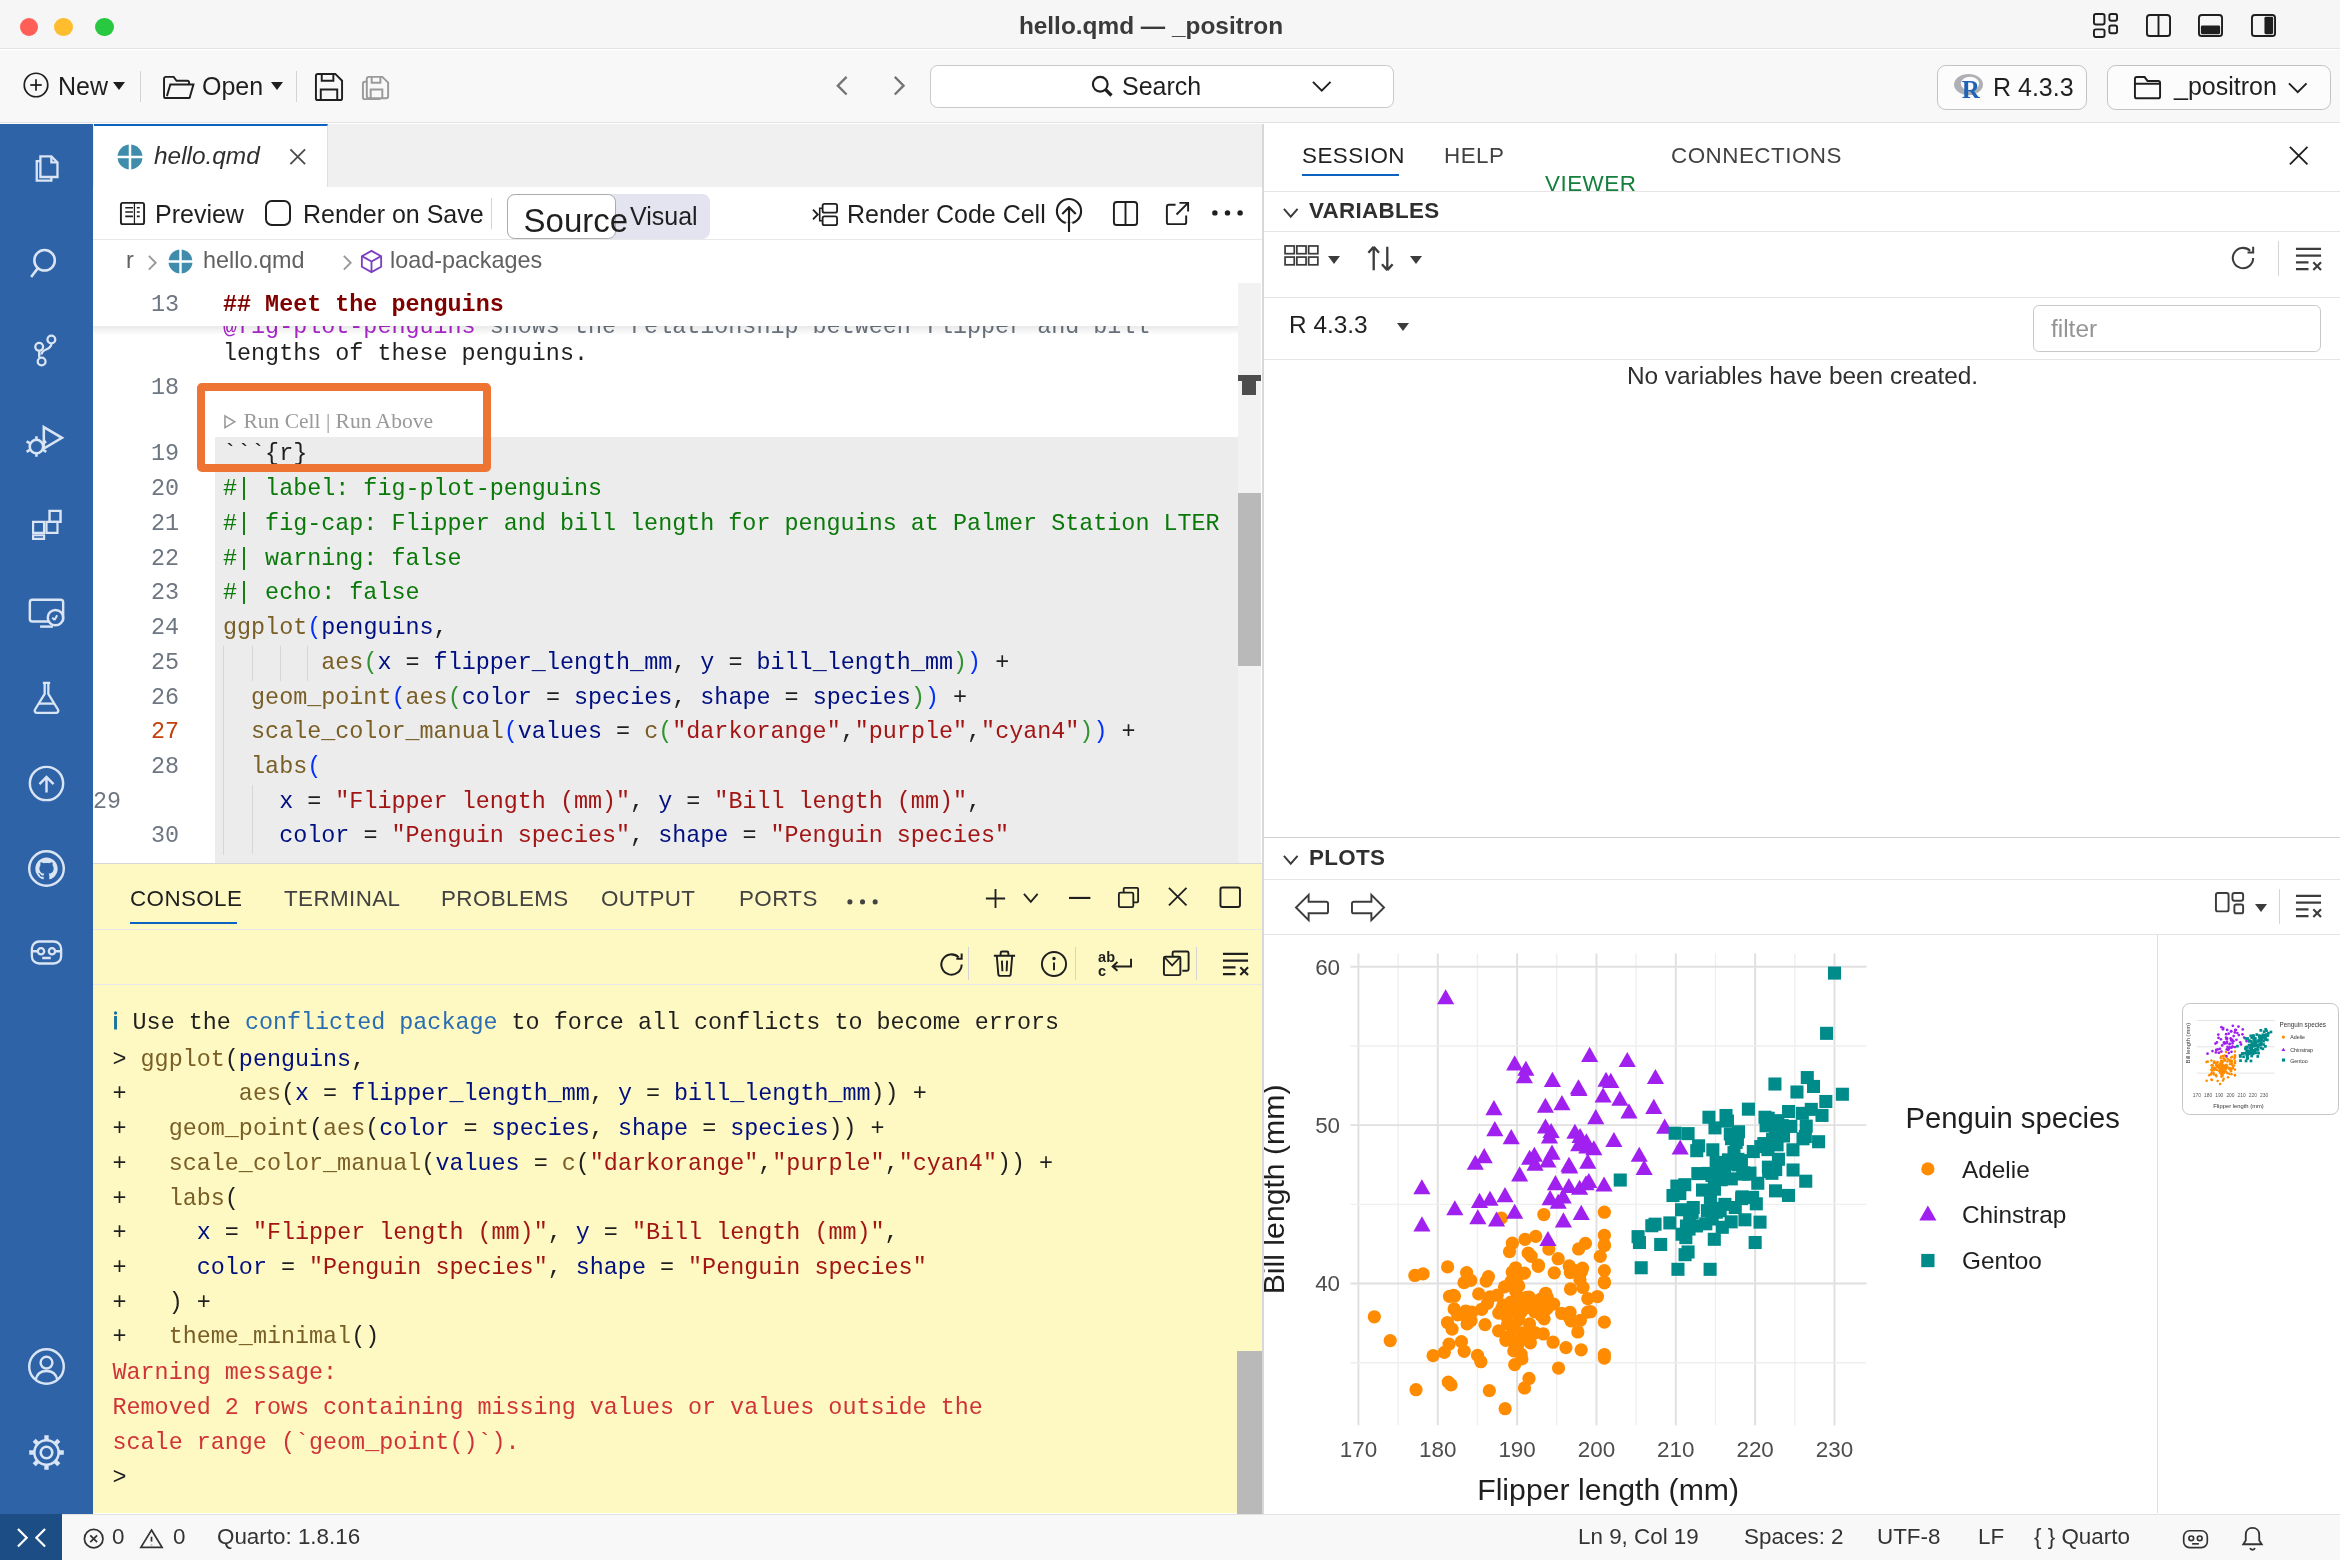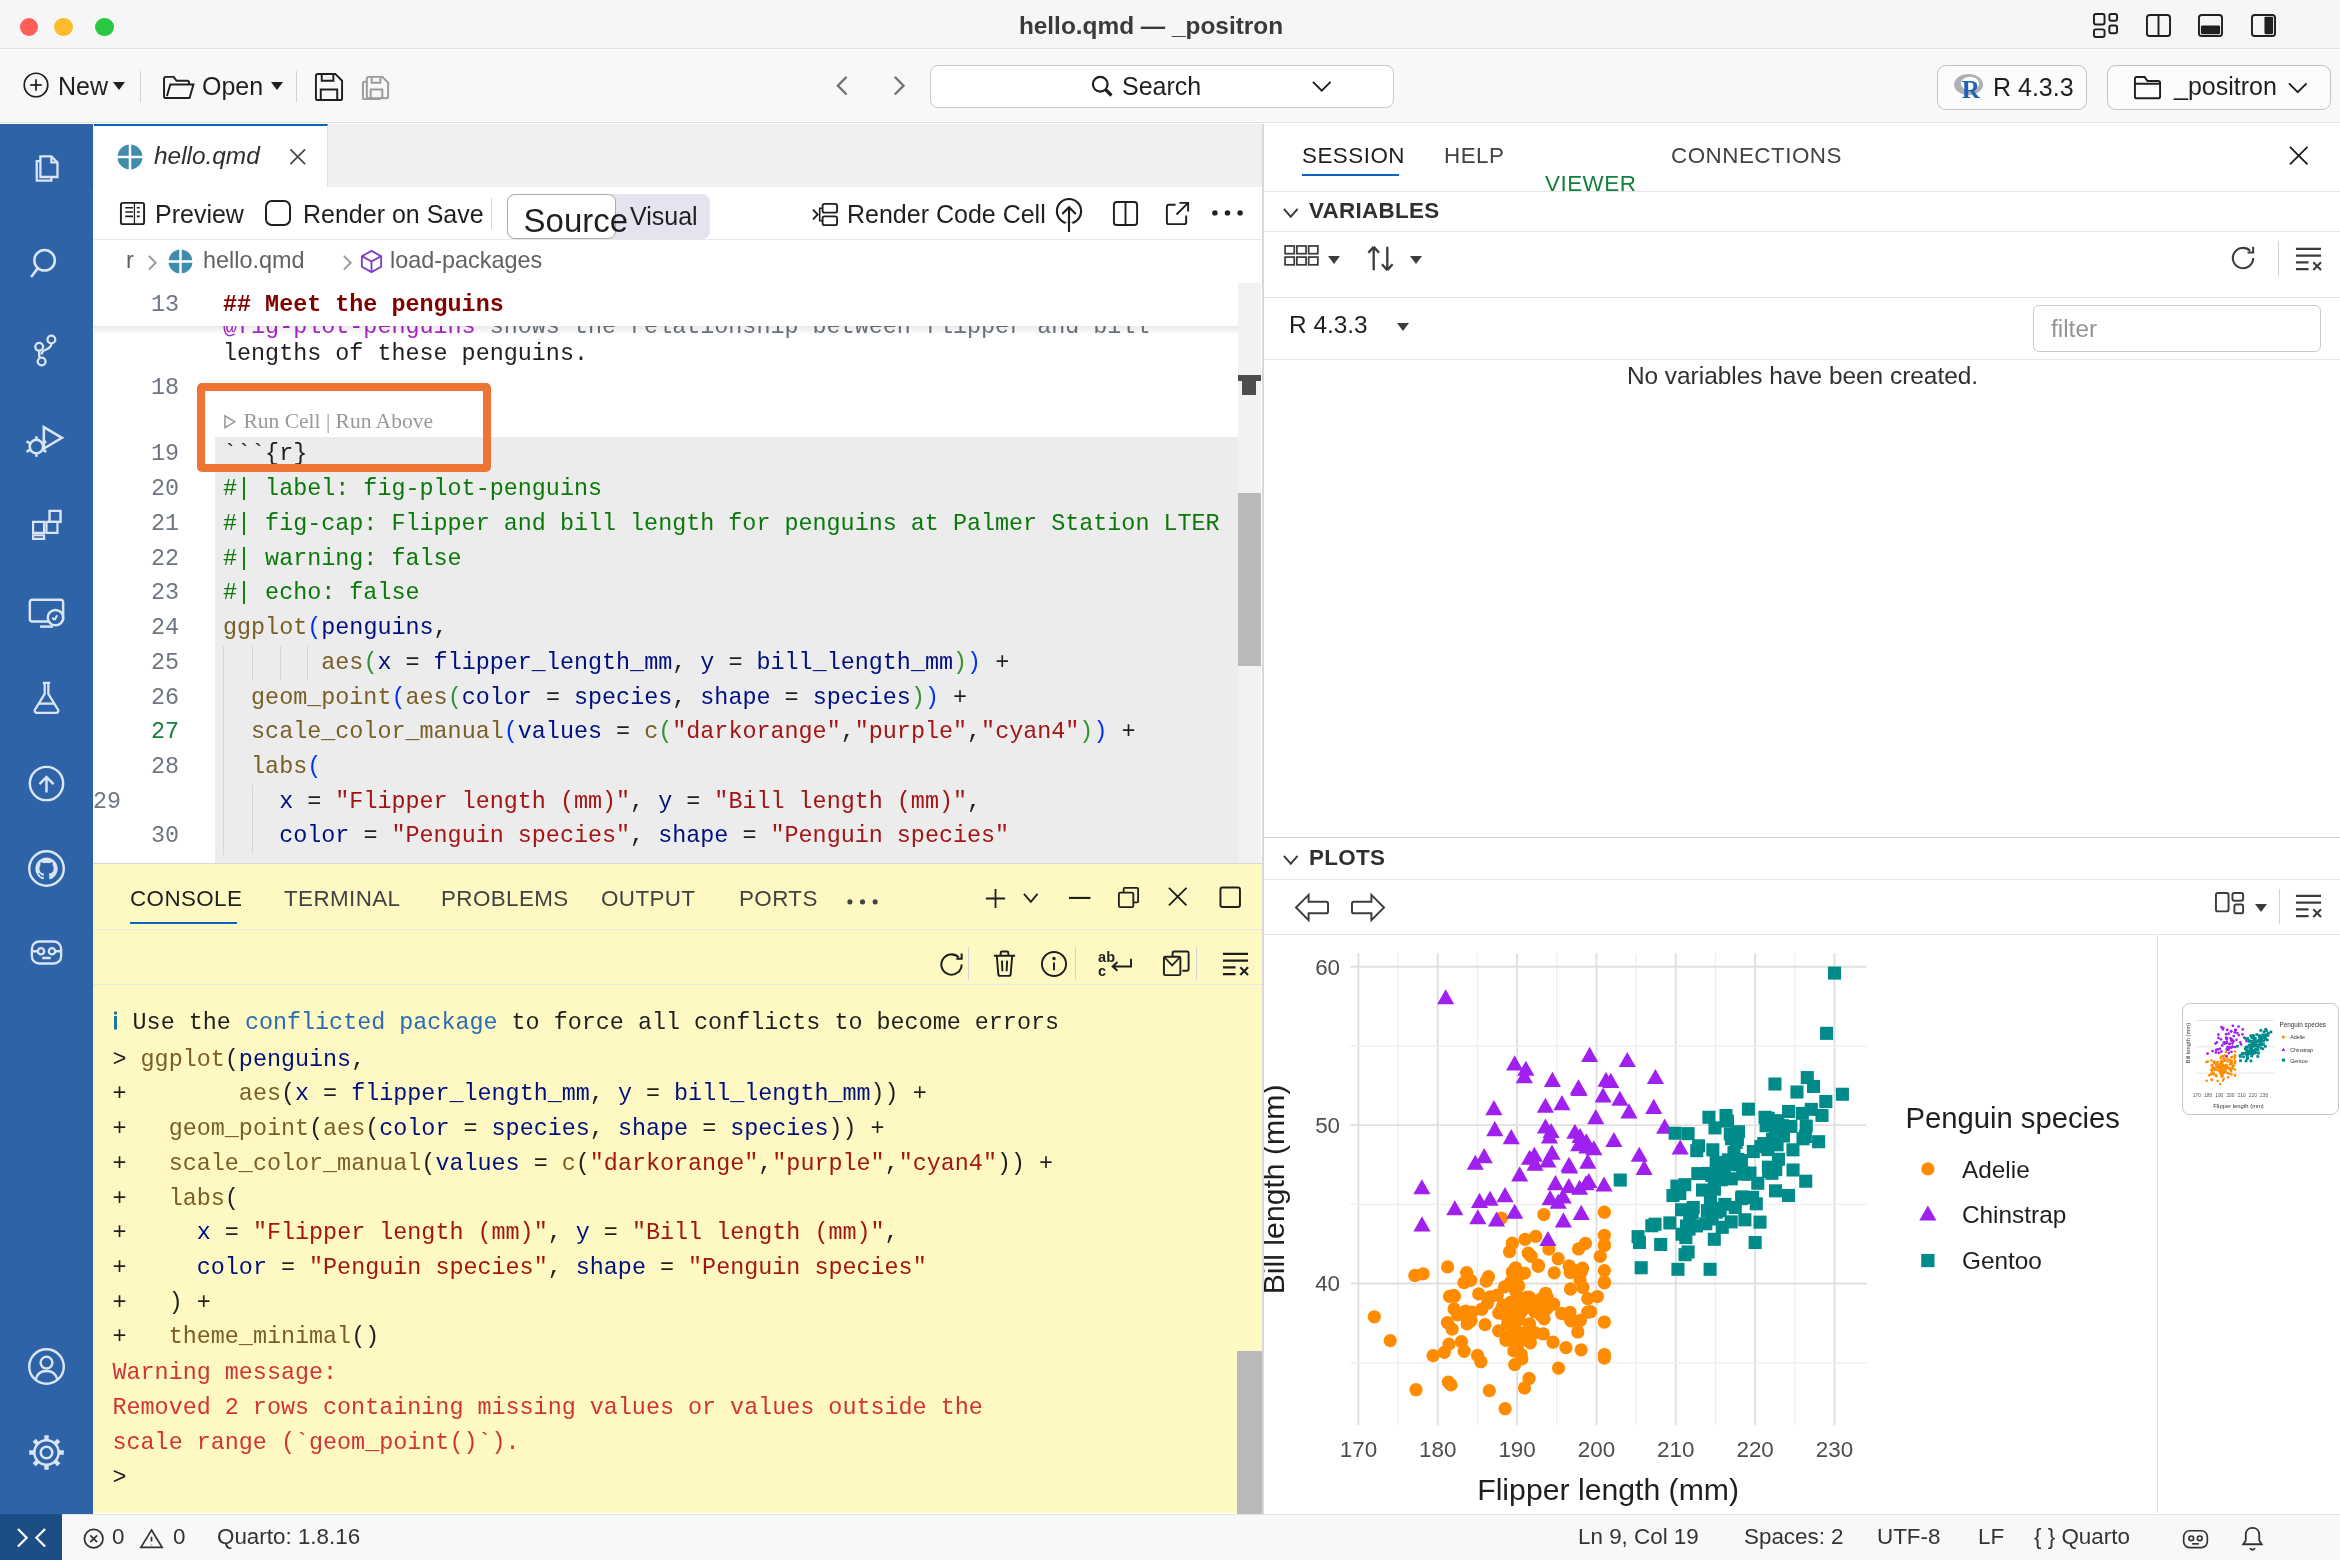--- a/index.html
+++ b/index.html
@@ -278,21 +278,21 @@
 <div class="abs mono" style="left:93px;top:542px;width:86px;height:35px;line-height:35px;text-align:right;color:#6e7681;">22</div>
 <div class="abs mono" style="left:223px;top:542px;height:35px;line-height:35px;"><span class="gr">#| warning: false</span></div>
 <div class="abs mono" style="left:93px;top:576px;width:86px;height:35px;line-height:35px;text-align:right;color:#6e7681;padding-left:18px;">23</div>
 <div class="abs mono" style="left:223px;top:576px;height:35px;line-height:35px;"><span class="gr">#| echo: false</span></div>
 <div class="abs mono" style="left:93px;top:611px;width:86px;height:35px;line-height:35px;text-align:right;color:#6e7681;">24</div>
 <div class="abs mono" style="left:223px;top:611px;height:35px;line-height:35px;"><span class="ol">ggplot</span><span class="b1">(</span><span class="nv">penguins</span><span class="pl">,</span></div>
 <div class="abs mono" style="left:93px;top:646px;width:86px;height:35px;line-height:35px;text-align:right;color:#6e7681;">25</div>
 <div class="abs mono" style="left:223px;top:646px;height:35px;line-height:35px;"><span class="pl">       </span><span class="ol">aes</span><span class="b2">(</span><span class="nv">x</span><span class="pl"> = </span><span class="nv">flipper_length_mm</span><span class="pl">, </span><span class="nv">y</span><span class="pl"> = </span><span class="nv">bill_length_mm</span><span class="b2">)</span><span class="b1">)</span><span class="pl"> +</span></div>
 <div class="abs mono" style="left:93px;top:681px;width:86px;height:35px;line-height:35px;text-align:right;color:#6e7681;">26</div>
 <div class="abs mono" style="left:223px;top:681px;height:35px;line-height:35px;"><span class="pl">  </span><span class="ol">geom_point</span><span class="b1">(</span><span class="ol">aes</span><span class="b2">(</span><span class="nv">color</span><span class="pl"> = </span><span class="nv">species</span><span class="pl">, </span><span class="nv">shape</span><span class="pl"> = </span><span class="nv">species</span><span class="b2">)</span><span class="b1">)</span><span class="pl"> +</span></div>
-<div class="abs mono" style="left:93px;top:715px;width:86px;height:35px;line-height:35px;text-align:right;color:#15803d;">27</div>
+<div class="abs mono" style="left:93px;top:715px;width:86px;height:35px;line-height:35px;text-align:right;color:#c2410c;">27</div>
 <div class="abs mono" style="left:223px;top:715px;height:35px;line-height:35px;"><span class="pl">  </span><span class="ol">scale_color_manual</span><span class="b1">(</span><span class="nv">values</span><span class="pl"> = </span><span class="ol">c</span><span class="b2">(</span><span class="st">"darkorange"</span><span class="pl">,</span><span class="st">"purple"</span><span class="pl">,</span><span class="st">"cyan4"</span><span class="b2">)</span><span class="b1">)</span><span class="pl"> +</span></div>
 <div class="abs mono" style="left:93px;top:750px;width:86px;height:35px;line-height:35px;text-align:right;color:#6e7681;">28</div>
 <div class="abs mono" style="left:223px;top:750px;height:35px;line-height:35px;"><span class="pl">  </span><span class="ol">labs</span><span class="b1">(</span></div>
 <div class="abs mono" style="left:93px;top:785px;width:86px;height:35px;line-height:35px;text-align:left;color:#6e7681;">29</div>
 <div class="abs mono" style="left:223px;top:785px;height:35px;line-height:35px;"><span class="pl">    </span><span class="nv">x</span><span class="pl"> = </span><span class="st">"Flipper length (mm)"</span><span class="pl">, </span><span class="nv">y</span><span class="pl"> = </span><span class="st">"Bill length (mm)"</span><span class="pl">,</span></div>
 <div class="abs mono" style="left:93px;top:819px;width:86px;height:35px;line-height:35px;text-align:right;color:#6e7681;">30</div>
 <div class="abs mono" style="left:223px;top:819px;height:35px;line-height:35px;"><span class="pl">    </span><span class="nv">color</span><span class="pl"> = </span><span class="st">"Penguin species"</span><span class="pl">, </span><span class="nv">shape</span><span class="pl"> = </span><span class="st">"Penguin species"</span></div>
 <div class="abs mono" style="left:93px;top:371px;width:86px;height:35px;line-height:35px;text-align:right;color:#6e7681;">18</div>
 <div class="abs" style="left:223px;top:410px;height:23.4px;line-height:23.4px;font-size:21.5px;color:#999;font-family:Liberation Serif, serif;"><svg style="display:inline-block;vertical-align:-2px;margin-right:6.8px" width="13.7" height="15.6" viewBox="0 0 14 16" fill="none" stroke="#999" stroke-width="1.6">
       <path d="M2 2 L12 8 L2 14 Z"></path>

